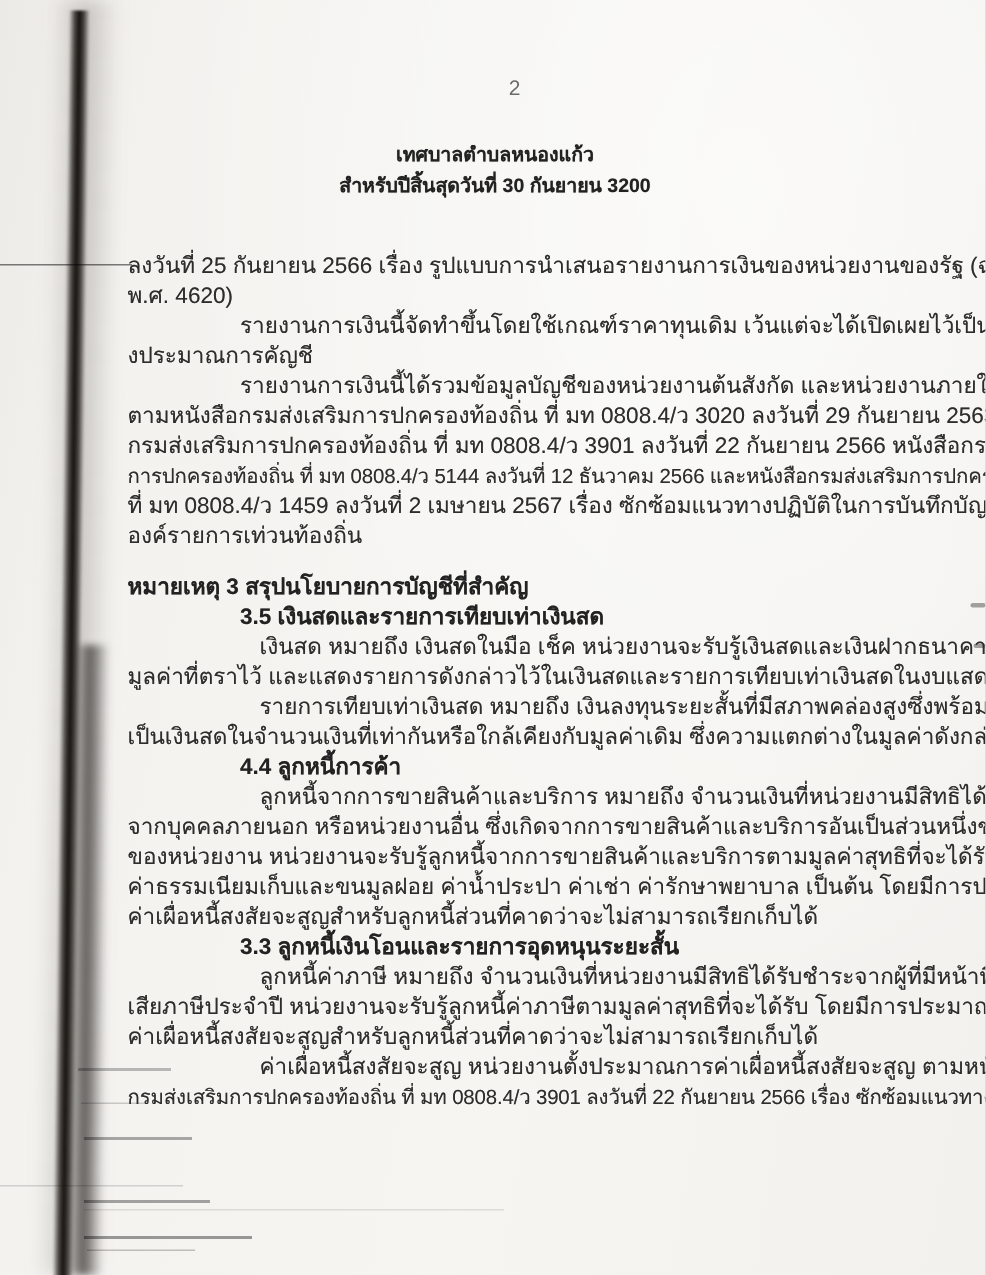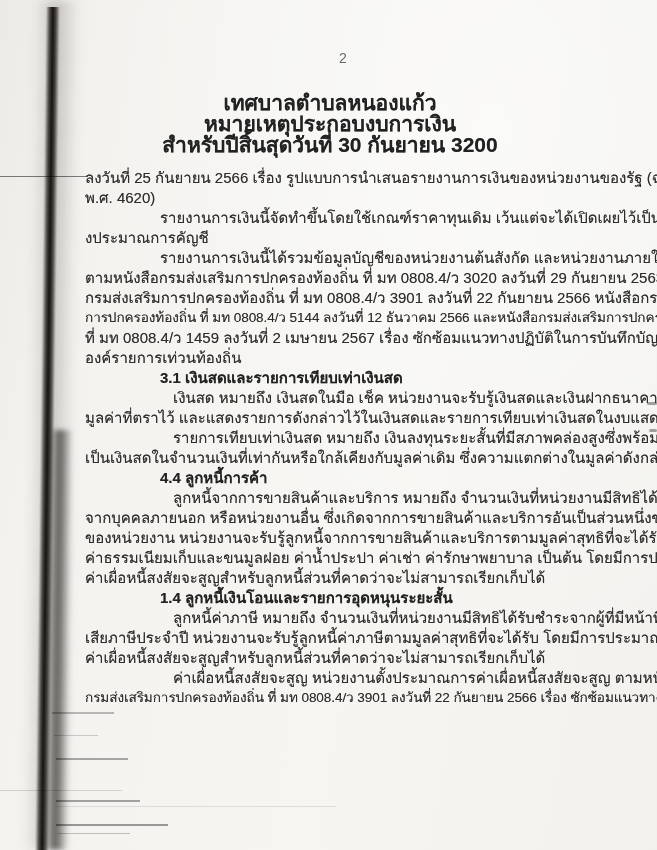--- a/index.html
+++ b/index.html
@@ -46,21 +46,21 @@
   .speck{position:absolute;border-radius:2px;background:rgba(20,20,20,.38);}
   .k1{top:402px;left:647px;width:10px;height:3px;}
   .k2{top:429px;left:649px;width:8px;height:3px;}
   
   .pagenum{
     position:absolute;top:50px;left:330px;width:26px;
     font-size:14px;color:#6b6b6b;text-align:center;
   }
   .titleblock{
     position:absolute;top:92px;left:40px;width:580px;
-    text-align:center;font-weight:bold;font-size:21px;line-height:21px;
+    text-align:center;font-weight:bold;font-size:13px;line-height:21px;
     color:#222;text-shadow:0 0 .5px rgba(0,0,0,.45);
   }
   .bodyblock{
     position:absolute;top:168px;left:85px;width:545px;
     font-size:15px;line-height:20px;
     color:#2e2d2b;text-shadow:0 0 .4px rgba(0,0,0,.4);
   }
   .ln{height:20px;white-space:nowrap;}
   .in1{text-indent:75px;}
   .in2{text-indent:88px;}
@@ -85,47 +85,47 @@
   <div class="streak s7"></div>
   <div class="streak s8"></div>
   <div class="streak s9"></div>
   <div class="speck k1"></div>
   <div class="speck k2"></div>
 
   <div class="pagenum">2</div>
 
   <div class="titleblock">
     <div>เทศบาลตำบลหนองแก้ว</div>
-    <div>หมายเหตุประกอบงบการเงิน</div>
     <div>สำหรับปีสิ้นสุดวันที่ 30 กันยายน 3200</div>
   </div>
 
   <div class="bodyblock">
     <div class="ln">ลงวันที่ 25 กันยายน 2566 เรื่อง รูปแบบการนำเสนอรายงานการเงินของหน่วยงานของรัฐ (ฉบับแก้ไขเพิ่มเติม</div>
     <div class="ln">พ.ศ. 4620)</div>
     <div class="ln in1">รายงานการเงินนี้จัดทำขึ้นโดยใช้เกณฑ์ราคาทุนเดิม เว้นแต่จะได้เปิดเผยไว้เป็นอย่างอื่น</div>
     <div class="ln">งประมาณการคัญชี</div>
     <div class="ln in1">รายงานการเงินนี้ได้รวมข้อมูลบัญชีของหน่วยงานต้นสังกัด และหน่วยงานภายใต้สังกัด</div>
     <div class="ln">ตามหนังสือกรมส่งเสริมการปกครองท้องถิ่น ที่ มท 0808.4/ว 3020 ลงวันที่ 29 กันยายน 2563 หนังสือ</div>
     <div class="ln">กรมส่งเสริมการปกครองท้องถิ่น ที่ มท 0808.4/ว 3901 ลงวันที่ 22 กันยายน 2566 หนังสือกรมส่งเสริม</div>
     <div class="ln condensed">การปกครองท้องถิ่น ที่ มท 0808.4/ว 5144 ลงวันที่ 12 ธันวาคม 2566 และหนังสือกรมส่งเสริมการปกครองท้องถิ่น</div>
     <div class="ln">ที่ มท 0808.4/ว 1459 ลงวันที่ 2 เมษายน 2567 เรื่อง ซักซ้อมแนวทางปฏิบัติในการบันทึกบัญชีของ</div>
     <div class="ln">องค์รายการเท่วนท้องถิ่น</div>
-    <div class="ln bold in1">3.1  เงินสดและรายการเทียบเท่าเงินสด</div>
+    <div class="ln bold gap-top">หมายเหตุ 3 สรุปนโยบายการบัญชีที่สำคัญ</div>
+    <div class="ln bold in1">3.5  เงินสดและรายการเทียบเท่าเงินสด</div>
     <div class="ln in2">เงินสด หมายถึง เงินสดในมือ เช็ค หน่วยงานจะรับรู้เงินสดและเงินฝากธนาคารในราคาตาม</div>
     <div class="ln">มูลค่าที่ตราไว้ และแสดงรายการดังกล่าวไว้ในเงินสดและรายการเทียบเท่าเงินสดในงบแสดงฐานะการเงิน</div>
     <div class="ln in2">รายการเทียบเท่าเงินสด หมายถึง เงินลงทุนระยะสั้นที่มีสภาพคล่องสูงซึ่งพร้อมที่จะเปลี่ยน</div>
     <div class="ln">เป็นเงินสดในจำนวนเงินที่เท่ากันหรือใกล้เคียงกับมูลค่าเดิม ซึ่งความแตกต่างในมูลค่าดังกล่าวไม่มีนัยสำคัญ</div>
     <div class="ln bold in1">4.4  ลูกหนี้การค้า</div>
     <div class="ln in2">ลูกหนี้จากการขายสินค้าและบริการ หมายถึง จำนวนเงินที่หน่วยงานมีสิทธิได้รับชำระ</div>
     <div class="ln">จากบุคคลภายนอก หรือหน่วยงานอื่น ซึ่งเกิดจากการขายสินค้าและบริการอันเป็นส่วนหนึ่งของการดำเนินงานปกติ</div>
     <div class="ln">ของหน่วยงาน หน่วยงานจะรับรู้ลูกหนี้จากการขายสินค้าและบริการตามมูลค่าสุทธิที่จะได้รับ เช่น</div>
     <div class="ln">ค่าธรรมเนียมเก็บและขนมูลฝอย ค่าน้ำประปา ค่าเช่า ค่ารักษาพยาบาล เป็นต้น โดยมีการประมาณการ</div>
     <div class="ln">ค่าเผื่อหนี้สงสัยจะสูญสำหรับลูกหนี้ส่วนที่คาดว่าจะไม่สามารถเรียกเก็บได้</div>
-    <div class="ln bold in1">1.4  ลูกหนี้เงินโอนและรายการอุดหนุนระยะสั้น</div>
+    <div class="ln bold in1">3.3  ลูกหนี้เงินโอนและรายการอุดหนุนระยะสั้น</div>
     <div class="ln in2">ลูกหนี้ค่าภาษี หมายถึง จำนวนเงินที่หน่วยงานมีสิทธิได้รับชำระจากผู้ที่มีหน้าที่ต้อง</div>
     <div class="ln">เสียภาษีประจำปี หน่วยงานจะรับรู้ลูกหนี้ค่าภาษีตามมูลค่าสุทธิที่จะได้รับ โดยมีการประมาณการ</div>
     <div class="ln">ค่าเผื่อหนี้สงสัยจะสูญสำหรับลูกหนี้ส่วนที่คาดว่าจะไม่สามารถเรียกเก็บได้</div>
     <div class="ln in2">ค่าเผื่อหนี้สงสัยจะสูญ หน่วยงานตั้งประมาณการค่าเผื่อหนี้สงสัยจะสูญ ตามหนังสือ</div>
     <div class="ln condensed">กรมส่งเสริมการปกครองท้องถิ่น ที่ มท 0808.4/ว 3901 ลงวันที่ 22 กันยายน 2566 เรื่อง ซักซ้อมแนวทางปฏิบัติ</div>
   </div>
 
 </div>
 
 </body></html>

